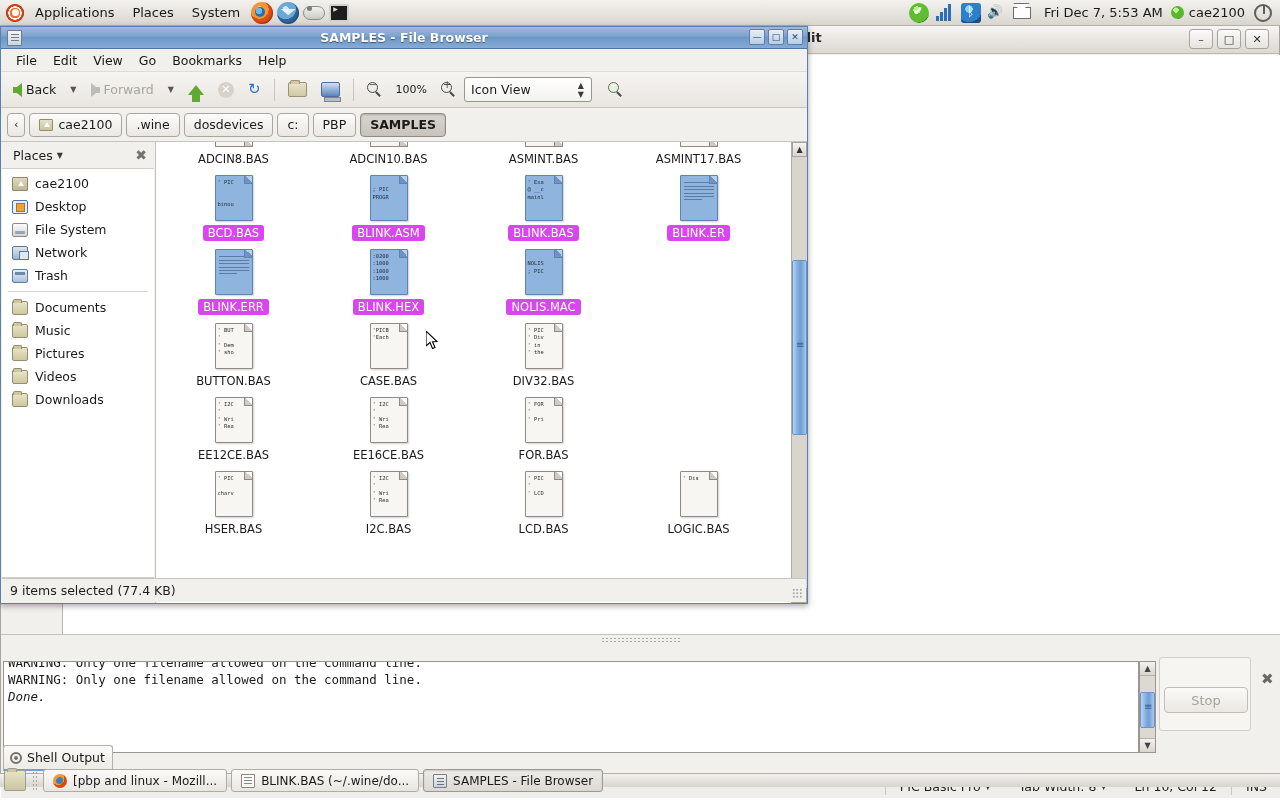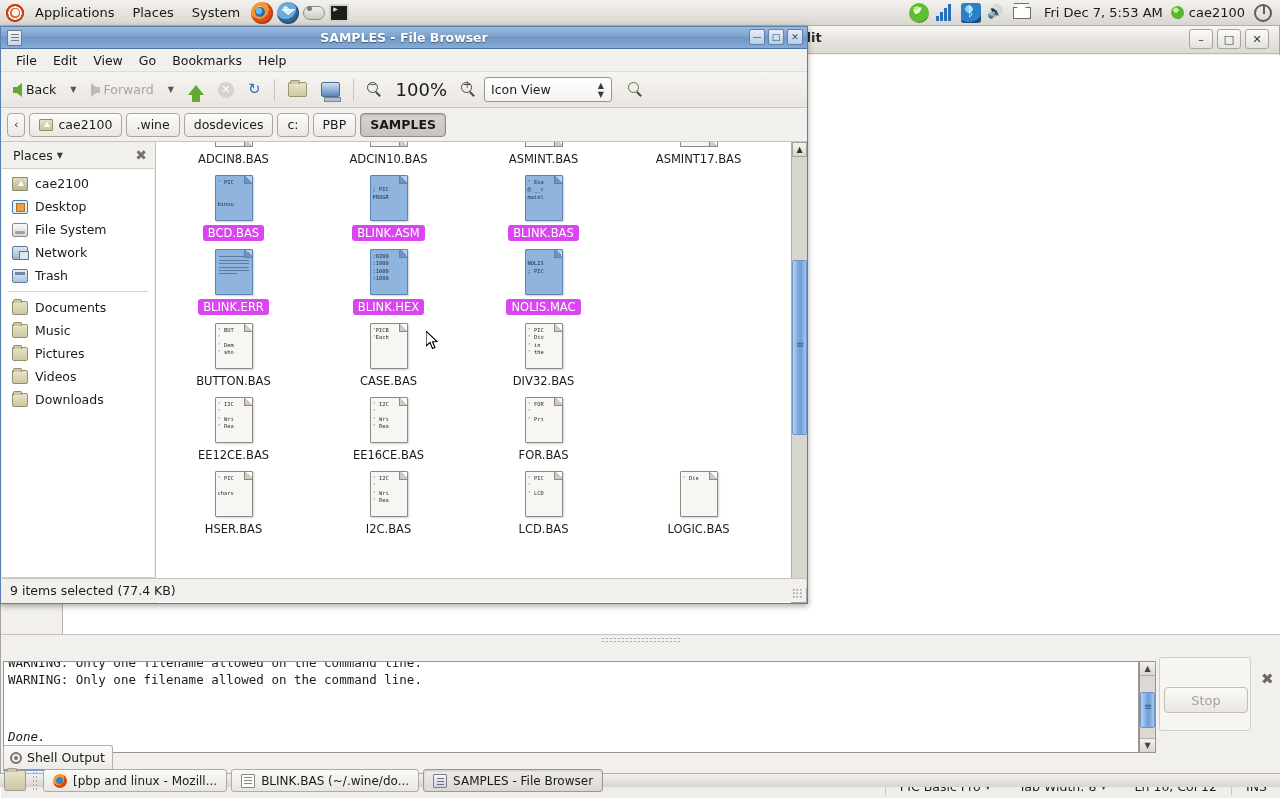--- a/index.html
+++ b/index.html
@@ -118,21 +118,21 @@
   #shell-grip{ position:absolute; left:600px; top:2px; width:80px; height:6px;
      background-image: radial-gradient(#b0aca5 1px, transparent 1px); background-size:4px 3px; }
   #shell-text{
     position:absolute; left:2px; top:26px; width:1136px; height:92px; background:#ffffff;
     border:1px solid #9a968f; overflow:hidden;
     font-family:"DejaVu Sans Mono","Liberation Mono",monospace; font-size:12.5px; color:#1b1b1b;
     padding:0px 4px;
   }
   #shell-text div{ line-height:17px; white-space:pre;}
   .shell-clip{ margin-top:-8px; }
-  .shell-italic{ font-style:italic;margin-top:40px; }
+  .shell-italic{ font-style:italic; }
   #shell-scroll{
     position:absolute; left:1138px; top:26px; width:17px; height:92px;
     background:#dcd8d2; border:1px solid #9a968f;
   }
   .sb-arrow{ height:14px; width:15px; background:linear-gradient(to bottom,#f4f2ef,#d9d5cf);
     border-bottom:1px solid #b5b1aa; font-size:8px; text-align:center; line-height:14px; color:#444;}
   .sb-arrow.bot{ border-bottom:none; border-top:1px solid #b5b1aa; position:absolute; bottom:0; left:0;}
   #shell-thumb{
     position:absolute; left:0; top:30px; width:15px; height:36px;
     background:linear-gradient(to right,#b9d3f0,#7aa7dd 45%,#6f9fd8 60%,#aac9ea);
@@ -233,21 +233,21 @@
   .computer-ico{
     width:19px;height:15px; background:linear-gradient(to bottom,#cfe1f4,#5a86bb); border:1px solid #4b6d96; border-radius:2px; position:relative;
   }
   .computer-ico::after{content:""; position:absolute; left:2px; top:14px; width:15px;height:3px; background:#b5bcc4; border:1px solid #7e848c;}
   .mag{ position:relative; width:15px;height:15px;}
   .mag .ring{ position:absolute; left:0;top:0; width:11px;height:11px;border:1.7px solid #4a4a4a;border-radius:50%;}
   .mag .stick{ position:absolute; left:9px;top:9px;width:6px;height:1.8px;background:#4a4a4a;transform:rotate(45deg);transform-origin:left;}
   .mag.plus::after{content:"+"; position:absolute; left:2px;top:-3px;font-size:10px;color:#4a4a4a;}
   .mag.minus::after{content:"−"; position:absolute; left:2px;top:-3px;font-size:10px;color:#4a4a4a;}
   .mag.green .ring{border-color:#4a7a3a;}
-  #zoom-level{ font-size:18px; padding:0 6px;}
+  #zoom-level{ font-size:11px; padding:0 6px;}
   #view-select{
     width:128px;height:25px; border:1px solid #9a968f; border-radius:3px;
     background:linear-gradient(to bottom,#ffffff,#f4f2ef);
     display:flex; align-items:center; padding:0 6px; font-size:12.5px; position:relative; cursor:pointer;
   }
   #view-select .spin{ position:absolute; right:7px; top:3px; font-size:8px; line-height:9px; color:#3a3a3a; text-align:center;}
   #naut-pathbar{
     height:34px; display:flex; align-items:center; padding:0 6px; gap:4px;
     background:#f2f0ed; border-bottom:1px solid #c9c5be;
   }
@@ -666,20 +666,32 @@
 ; PIC
 PROGR<div class="fold"></div></div>
               <div class="fname sel">BLINK.ASM</div>
             </div>
             <div class="fitem">
               <div class="thumb sel" style="white-space: pre;">' Exa
 @ __c
 mainl<div class="fold"></div></div>
               <div class="fname sel">BLINK.BAS</div>
             </div>
+            <div class="fitem">
+              <div class="thumb sel lines">
+                <div class="ln" style="width: 100%;"></div>
+                <div class="ln" style="width: 100%;"></div>
+                <div class="ln" style="width: 100%;"></div>
+                <div class="ln" style="width: 100%;"></div>
+                <div class="ln" style="width: 100%;"></div>
+                <div class="ln" style="width: 60%;"></div>
+                <div class="fold"></div>
+              </div>
+              <div class="fname sel">BLINK.ER</div>
+            </div>
           </div>
           <div class="frow">
             <div class="fitem">
               <div class="thumb sel lines">
                 <div class="ln" style="width: 100%;"></div>
                 <div class="ln" style="width: 100%;"></div>
                 <div class="ln" style="width: 100%;"></div>
                 <div class="ln" style="width: 100%;"></div>
                 <div class="ln" style="width: 100%;"></div>
                 <div class="ln" style="width: 60%;"></div>

